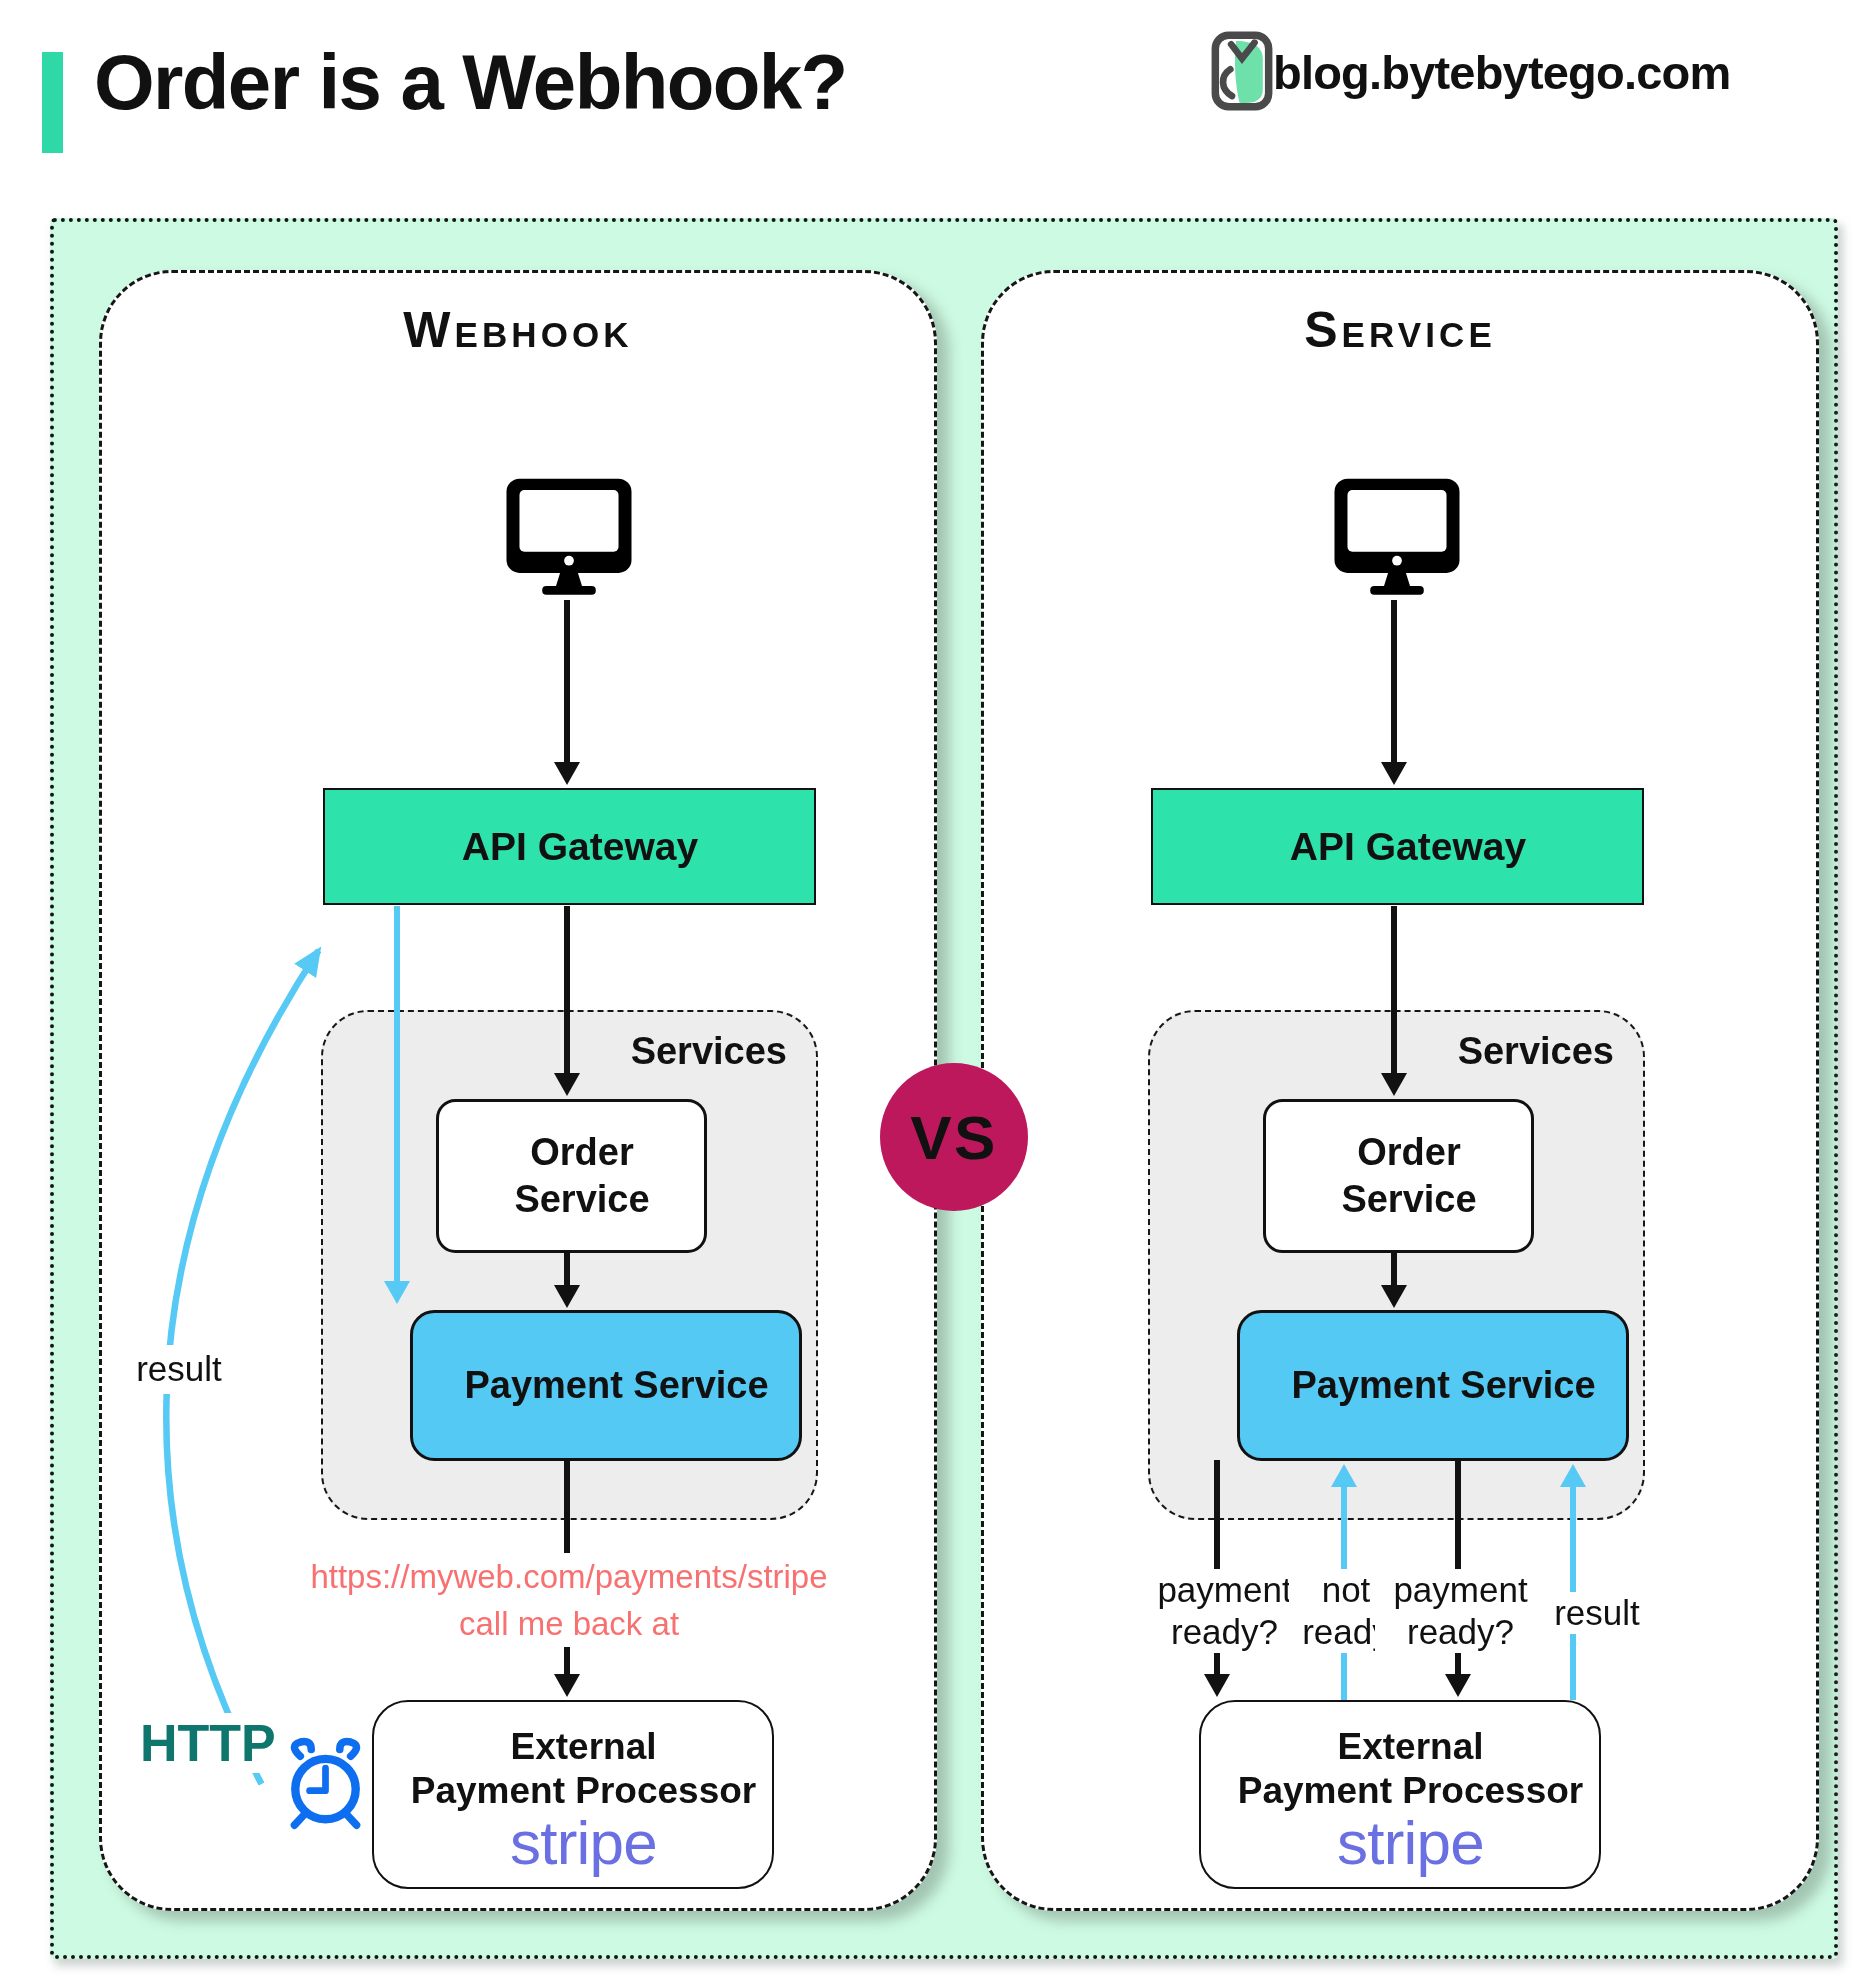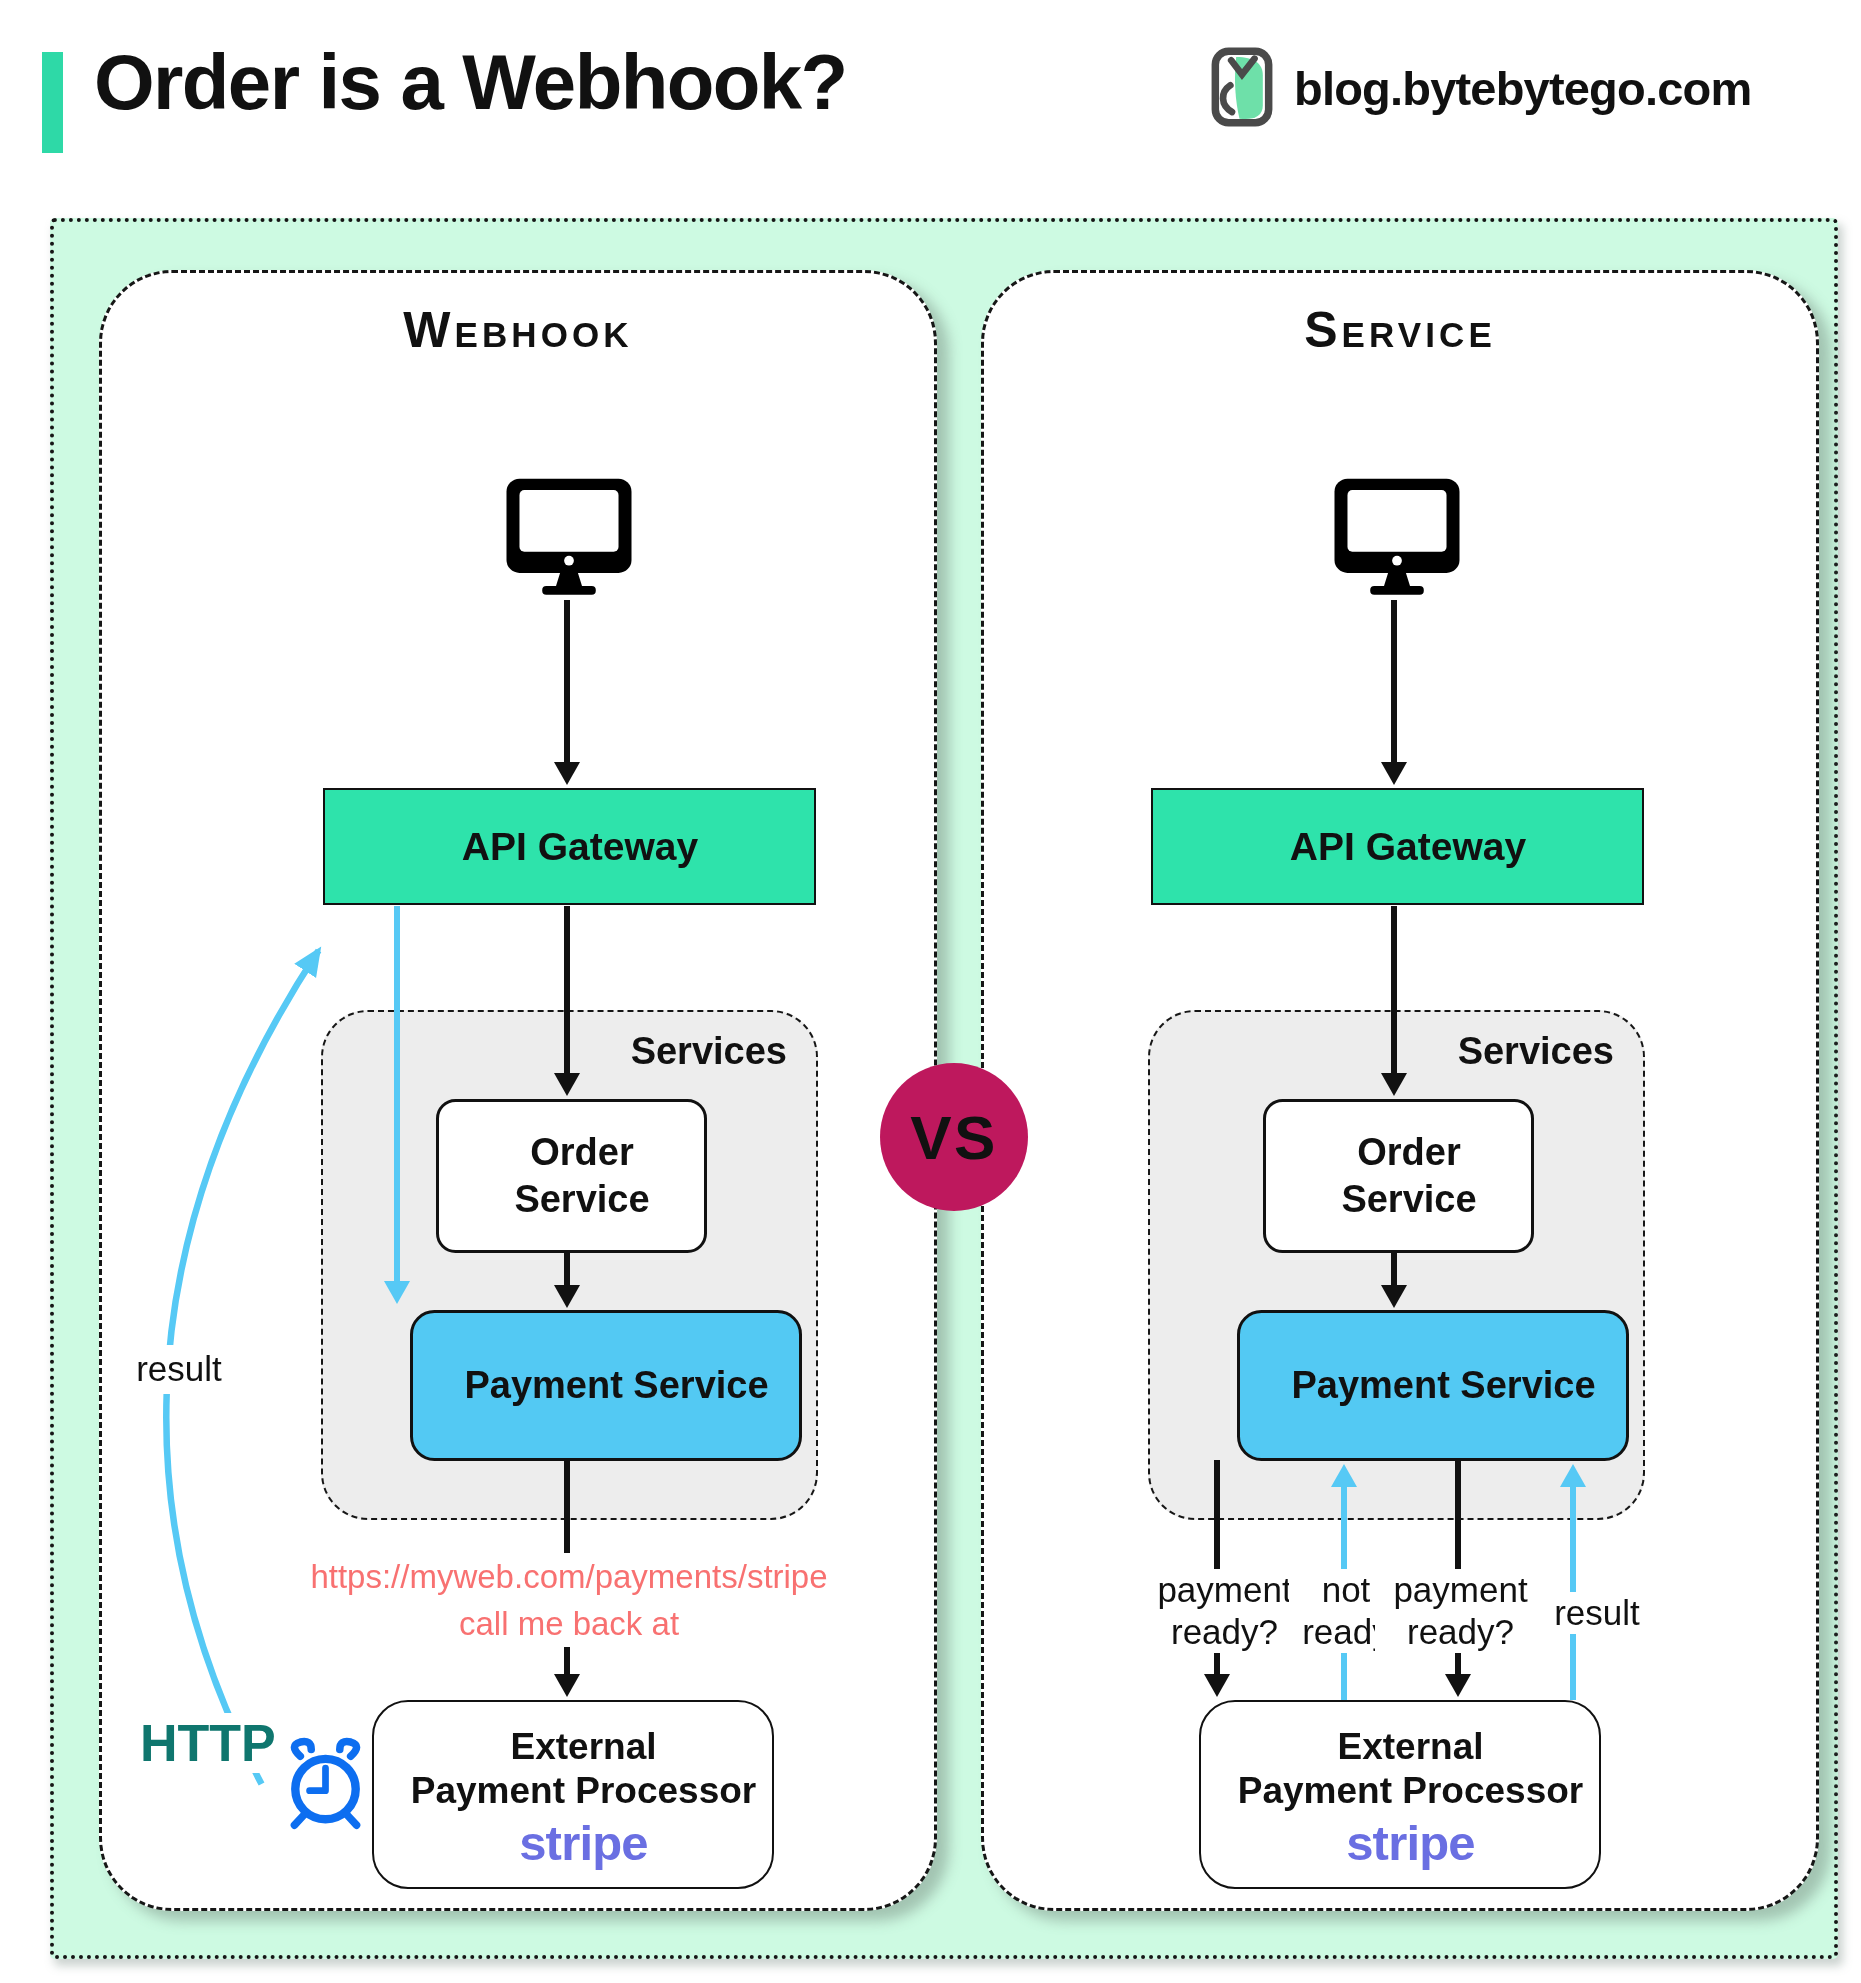--- a/index.html
+++ b/index.html
@@ -2,21 +2,21 @@
 <html style="font-size:13px"><head>
 <meta charset="utf-8">
 <style>
   html,body{margin:0;padding:0;background:#ffffff;}
   .page{position:relative;width:1861px;height:1983px;background:#ffffff;overflow:hidden;
         font-family:"Liberation Sans","DejaVu Sans",sans-serif;color:#111;}
 
   
   .accent-bar{position:absolute;left:42px;top:52px;width:21px;height:101px;background:#2ed9a7;}
   .page-title{position:absolute;left:94px;top:37px;font-size:78px;font-weight:bold;letter-spacing:-1.6px;}
-  .site{position:absolute;left:1211px;top:47px;display:flex;align-items:center;gap:21px;}
+  .site{position:absolute;left:1211px;top:31px;display:flex;align-items:center;}
   .site-name{font-size:47px;font-weight:bold;letter-spacing:-0.8px;}
 
   
   .outer{position:absolute;left:50px;top:218px;width:1780px;height:1733px;background:#cdfae2;
          border:4.1px dotted #161616;border-radius:4.9px;box-shadow:4.9px 6.5px 9.8px rgba(110,130,120,.35);}
 
   
   .panel{position:absolute;top:270px;width:832px;height:1635px;background:#ffffff;
          border:3.3px dashed #161616;border-radius:73px;box-shadow:11.4px 9.8px 13px rgba(110,130,120,.45);}
   .panel.left{left:99px;} .panel.right{left:981px;}
@@ -26,21 +26,21 @@
   
   .box{position:absolute;display:flex;flex-direction:column;align-items:center;justify-content:center;
        text-align:center;font-weight:bold;background:#fff;border:2.4px solid #111;box-sizing:border-box;padding-left:21px;}
   .api{width:493px;height:117px;top:515px;background:#2ee3ab;font-size:39px;}
   .services{position:absolute;top:737px;width:497px;height:510px;background:#ededed;
             border:2.4px dashed #161616;border-radius:47px;box-sizing:border-box;}
   .services-label{position:absolute;right:29px;top:18px;font-size:38px;font-weight:bold;}
   .order{left:113px;top:87px;width:271px;height:154px;border-radius:19.5px;font-size:38px;line-height:47px;border-width:3.3px;}
   .payment{left:55px;top:298px;width:392px;height:151px;border-radius:24.4px;background:#53c9f3;font-size:38px;border-width:3.3px;margin-left:32px;}
   .external{top:1427px;width:402px;height:189px;border-radius:36px;border-width:2.4px;font-size:37px;line-height:44px;}
-  .brand{font-size:49px;font-weight:700;color:#6a6fe2;letter-spacing:-0.8px;margin-top:8px;}
+  .brand{font-size:62px;font-weight:400;color:#6a6fe2;letter-spacing:-0.8px;margin-top:8px;}
 
   
   .arr{position:absolute;width:5.7px;background:#111;}
   .arr.down::after{content:"";position:absolute;bottom:-22px;left:50%;transform:translateX(-50%);
       border:13px solid transparent;border-bottom:none;border-top:23px solid #111;}
   .arr.up::before{content:"";position:absolute;top:-22px;left:50%;transform:translateX(-50%);
       border:13px solid transparent;border-top:none;border-bottom:23px solid #111;}
   .arr.blue{background:#56c9f5;}
   .arr.blue.down::after{border-top-color:#56c9f5;}
   .arr.blue.up::before{border-bottom-color:#56c9f5;}

